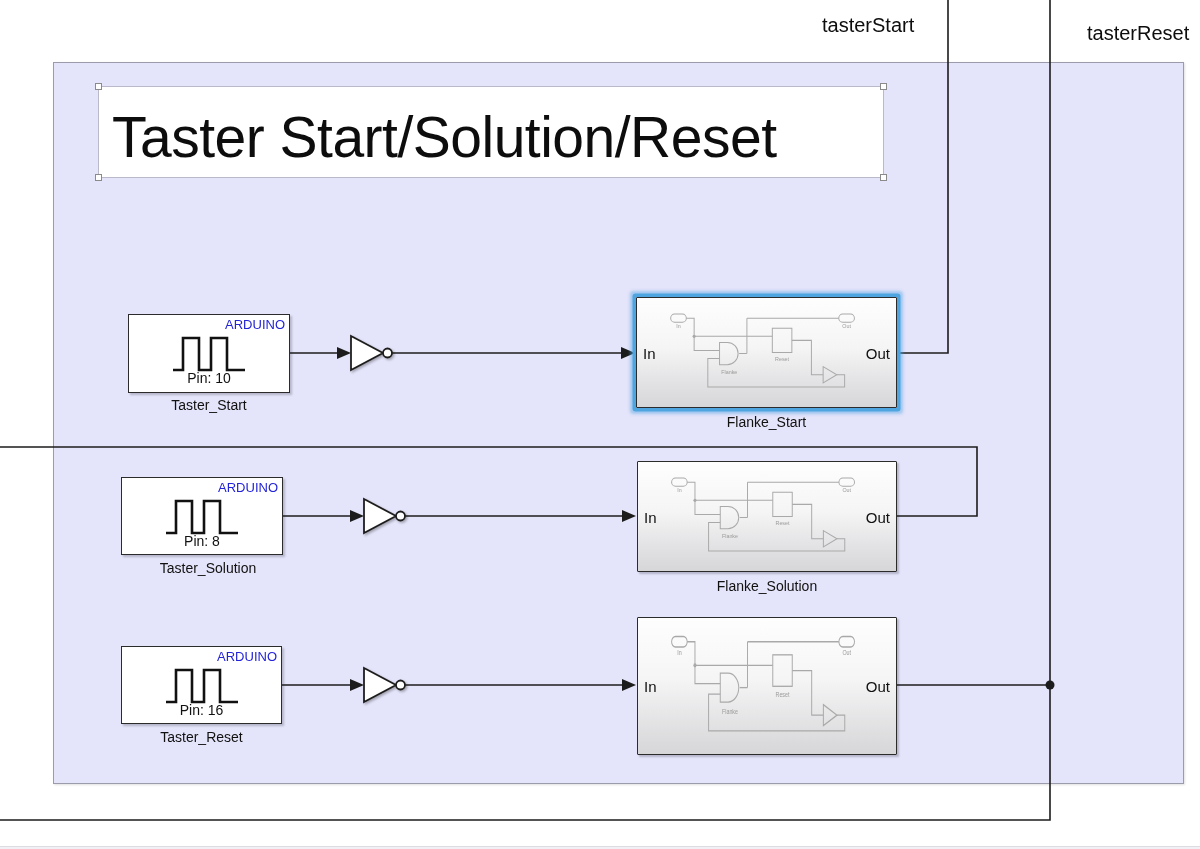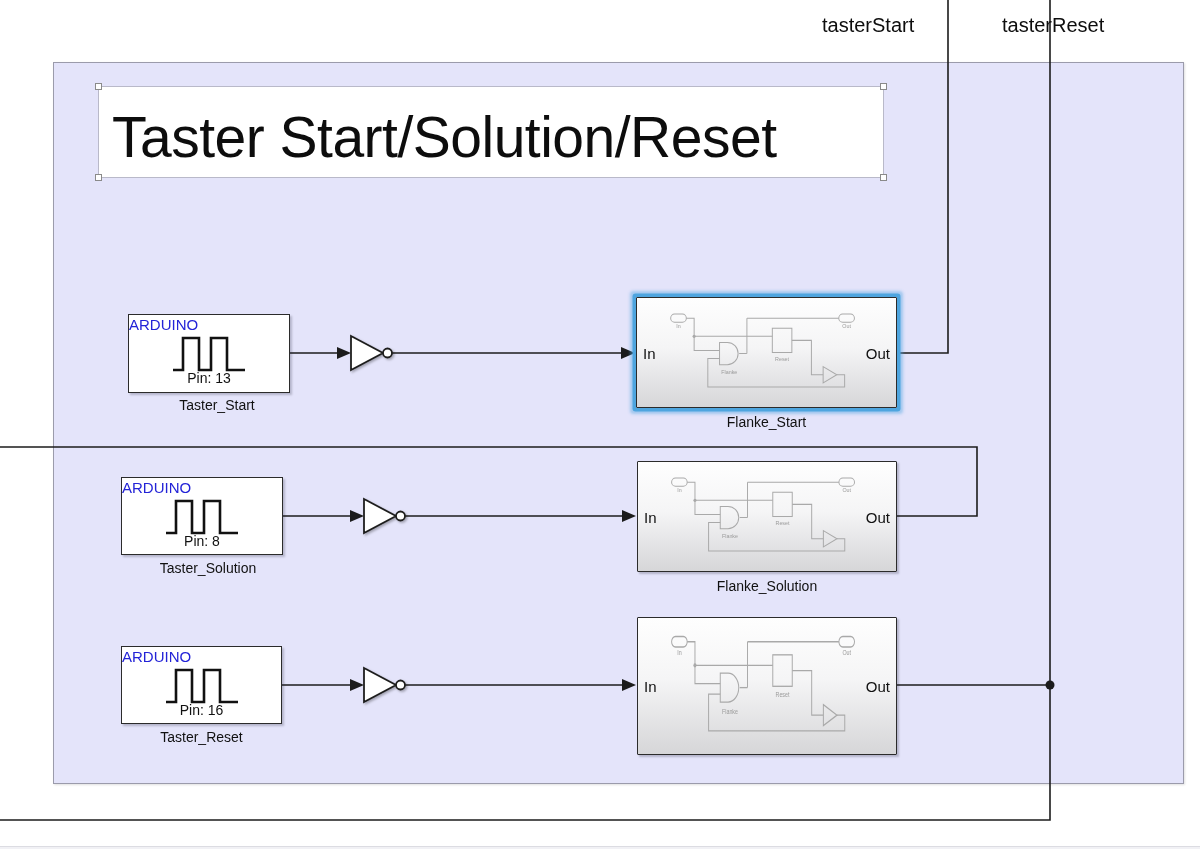--- a/index.html
+++ b/index.html
@@ -28,29 +28,29 @@
   }
   .handle{
     position:absolute;width:7px;height:7px;background:#ffffff;
     border:1px solid #8a8a8a;box-sizing:border-box;z-index:4;
   }
   
   .signal-label{
     position:absolute;top:14px;font-size:20px;color:#0d0d0d;z-index:3;
   }
   .signal-label.start{left:822px;width:118px;}
-  .signal-label.reset{left:1002px;}
+  .signal-label.reset{left:1087px;margin-top:8px;}
   
   .taster-block{
     position:absolute;background:#ffffff;border:1.6px solid #2b2b2b;
     box-sizing:border-box;z-index:3;display:flex;flex-direction:column;
     box-shadow:2px 2px 2px rgba(40,40,60,0.25);
   }
   .taster-brand{
-    padding:2px 4px 0 0;font-size:15px;color:#2323d7;
+    text-align:right;padding:2px 4px 0 0;font-size:13px;color:#2323d7;
     line-height:15px;
   }
   .taster-wave{margin:0 auto;display:block;}
   .taster-pin{text-align:center;font-size:14px;color:#111;margin-top:-2px;}
   
   .flanke-block{
     position:absolute;box-sizing:border-box;border:1.6px solid #2b2b2b;
     background:linear-gradient(180deg,#fefefe 0%,#f5f5f6 45%,#d6d6d8 100%);
     z-index:3;border-radius:1px;box-shadow:2px 2px 2px rgba(40,40,60,0.25);
   }
@@ -136,23 +136,23 @@
   <div class="handle" style="left:880px;top:174px;"></div>
 
   <div class="signal-label start">tasterStart</div>
   <div class="signal-label reset">tasterReset</div>
 
   <div class="taster-block" style="left:128px;top:314px;width:162px;height:79px;">
     <div class="taster-brand">ARDUINO</div>
     <svg class="taster-wave" width="76" height="40" viewBox="0 0 76 40">
       <path d="M2,38 H12 V6 H28 V38 H40 V6 H56 V38 H74" fill="none" stroke="#111" stroke-width="2.6"></path>
     </svg>
-    <div class="taster-pin">Pin: 13</div>
-  </div>
-  <div class="block-label" style="left:136px;top:397px;width:162px;">Taster_Start</div>
+    <div class="taster-pin">Pin: 10</div>
+  </div>
+  <div class="block-label" style="left:128px;top:397px;width:162px;">Taster_Start</div>
 
   <div class="flanke-block selected" style="left:636px;top:297px;width:261px;height:111px;">
     <span class="port-label in">In</span>
     <span class="port-label out">Out</span>
     <svg class="mini-svg" viewBox="0 0 220 90" preserveAspectRatio="none">
       <g stroke="#a9a9a9" stroke-width="1" fill="none">
         <rect x="14" y="8" width="16" height="8" rx="4"></rect>
         <rect x="186" y="8" width="16" height="8" rx="4"></rect>
         <path d="M30,12 H38 V30"></path>
           <path d="M38,30 H118"></path>

